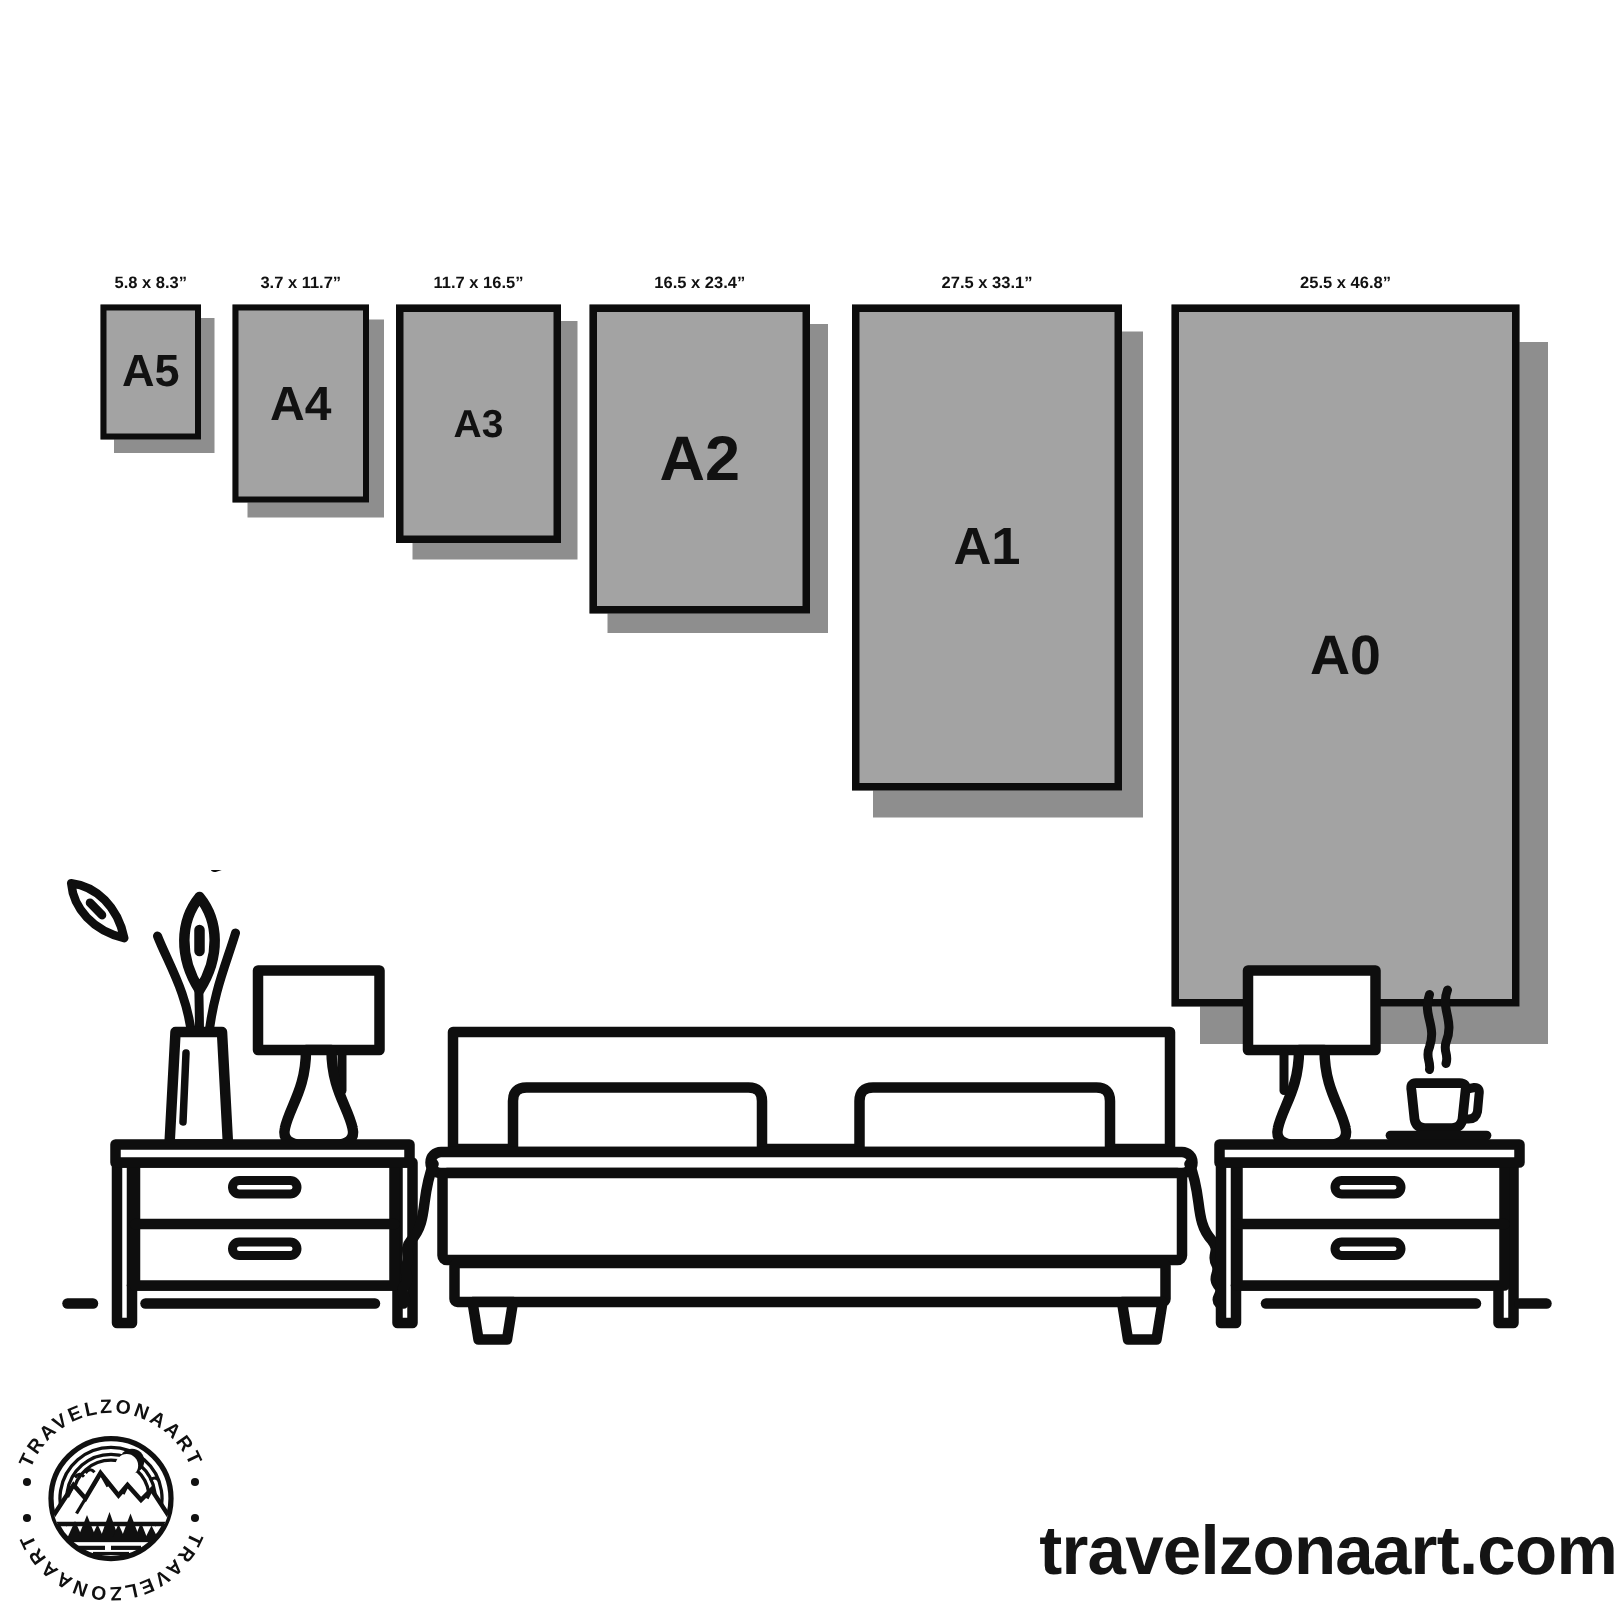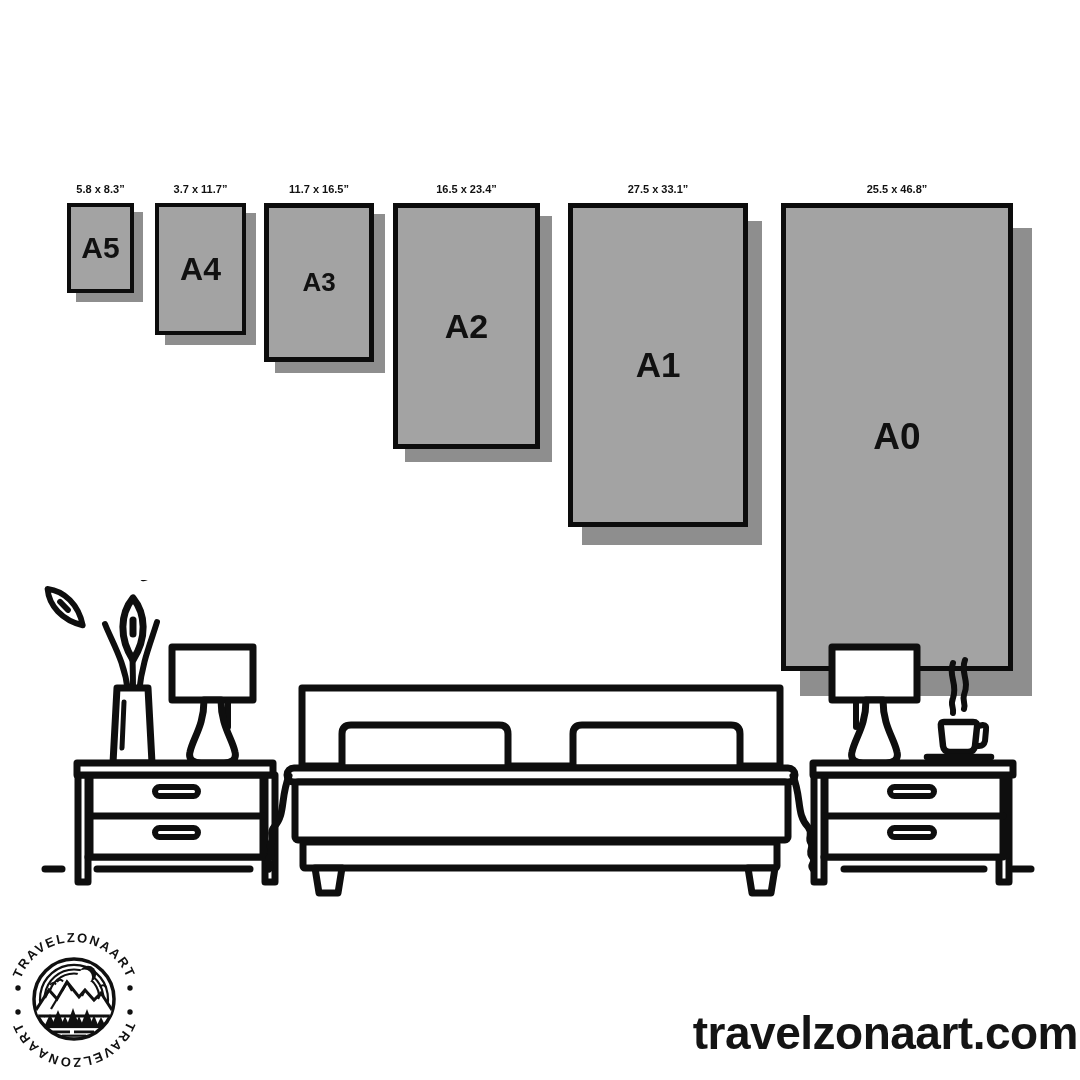--- a/index.html
+++ b/index.html
@@ -17,21 +17,21 @@
     position:absolute;bottom:100%;margin-bottom:8px;left:50%;transform:translateX(-50%);
     white-space:nowrap;font-weight:700;font-size:11px;color:#111;
   }
   .frame{
     box-sizing:border-box;background:#a3a3a3;border-style:solid;border-color:#0c0c0c;
     display:flex;align-items:center;justify-content:center;font-weight:700;color:#111;
   }
   .s0{left:67px;width:67px}  .s0 .frame{height:90px;border-width:4px;box-shadow:9px 9px 0 #8e8e8e;font-size:30px}
   .s1{left:155px;width:91px} .s1 .frame{height:132px;border-width:4px;box-shadow:10px 10px 0 #8e8e8e;font-size:32px}
   .s2{left:264px;width:110px}.s2 .frame{height:159px;border-width:5px;box-shadow:11px 11px 0 #8e8e8e;font-size:26px}
-  .s3{left:393px;width:147px}.s3 .frame{height:246px;border-width:5px;box-shadow:12px 13px 0 #8e8e8e;font-size:34px}
+  .s3{left:393px;width:147px}.s3 .frame{height:206px;border-width:5px;box-shadow:12px 13px 0 #8e8e8e;font-size:42px}
   .s4{left:568px;width:180px}.s4 .frame{height:324px;border-width:5px;box-shadow:14px 18px 0 #8e8e8e;font-size:35px}
   .s5{left:781px;width:232px}.s5 .frame{height:468px;border-width:5px;box-shadow:19px 25px 0 #8e8e8e;font-size:37px}
   
   .scene{position:absolute;left:0;top:580px;width:1080px;height:325px;}
   .scene path,.scene rect,.scene line{stroke:#0e0e0e;stroke-linecap:round;stroke-linejoin:round;}
   
   .logo{position:absolute;left:4px;top:926px;width:142px;height:146px;}
   .logo text{font-family:"Liberation Sans", sans-serif;font-weight:700;font-size:13px;letter-spacing:1.8px;fill:#101010;}
   
   .website{

